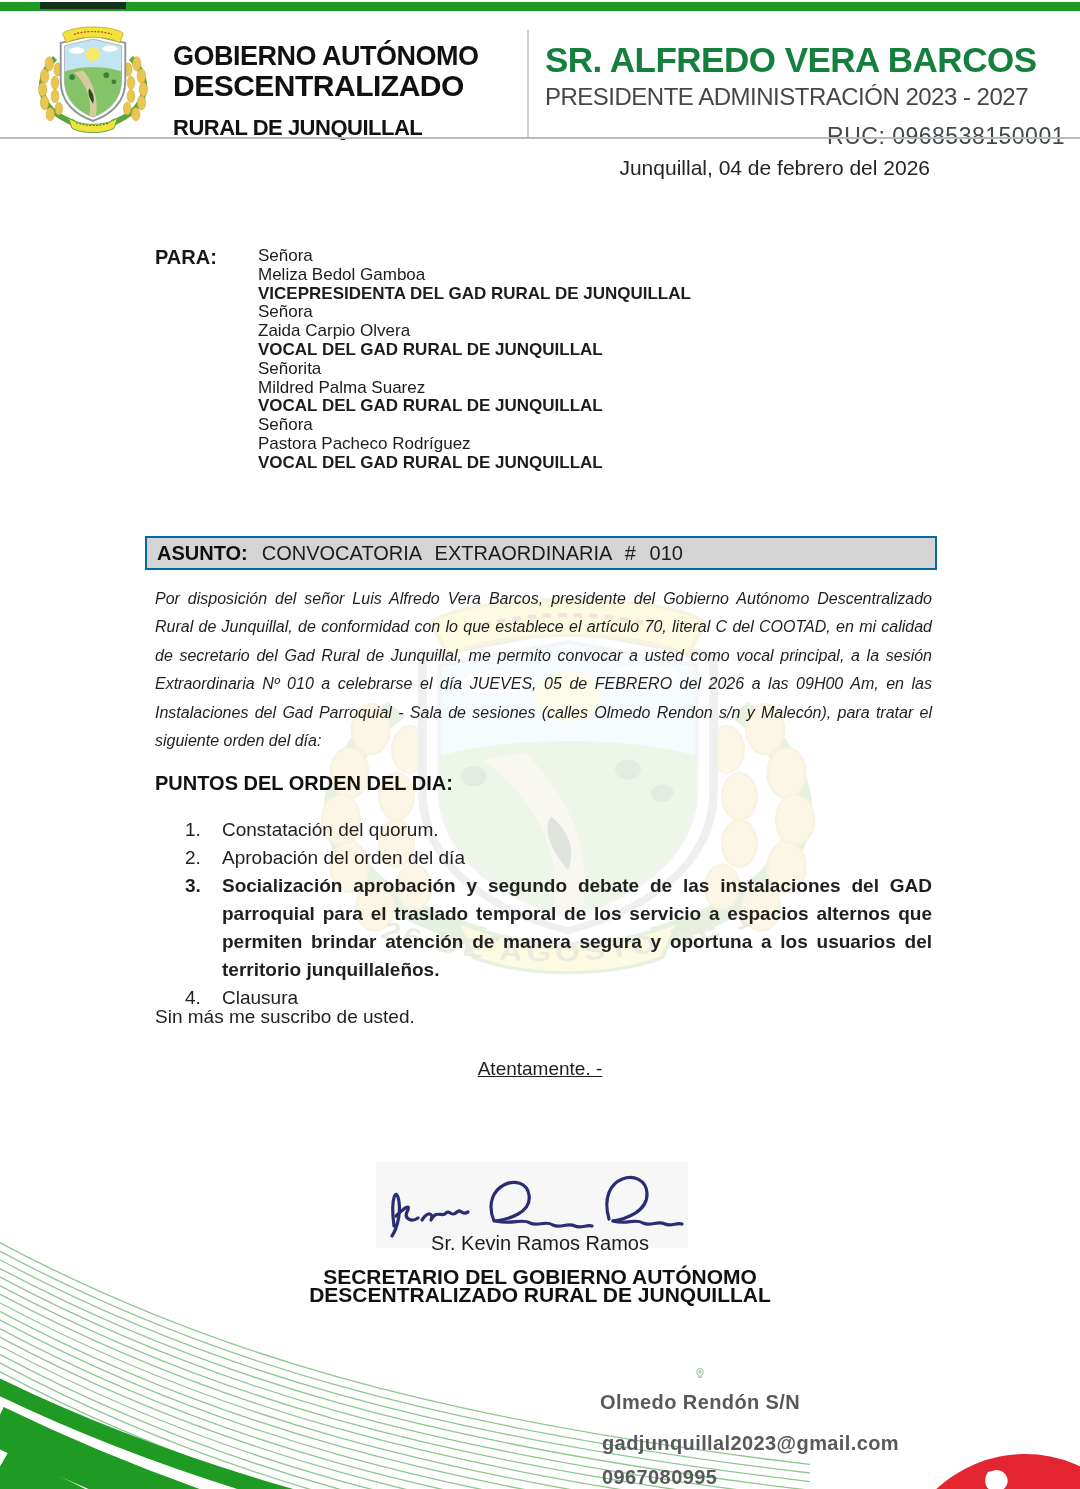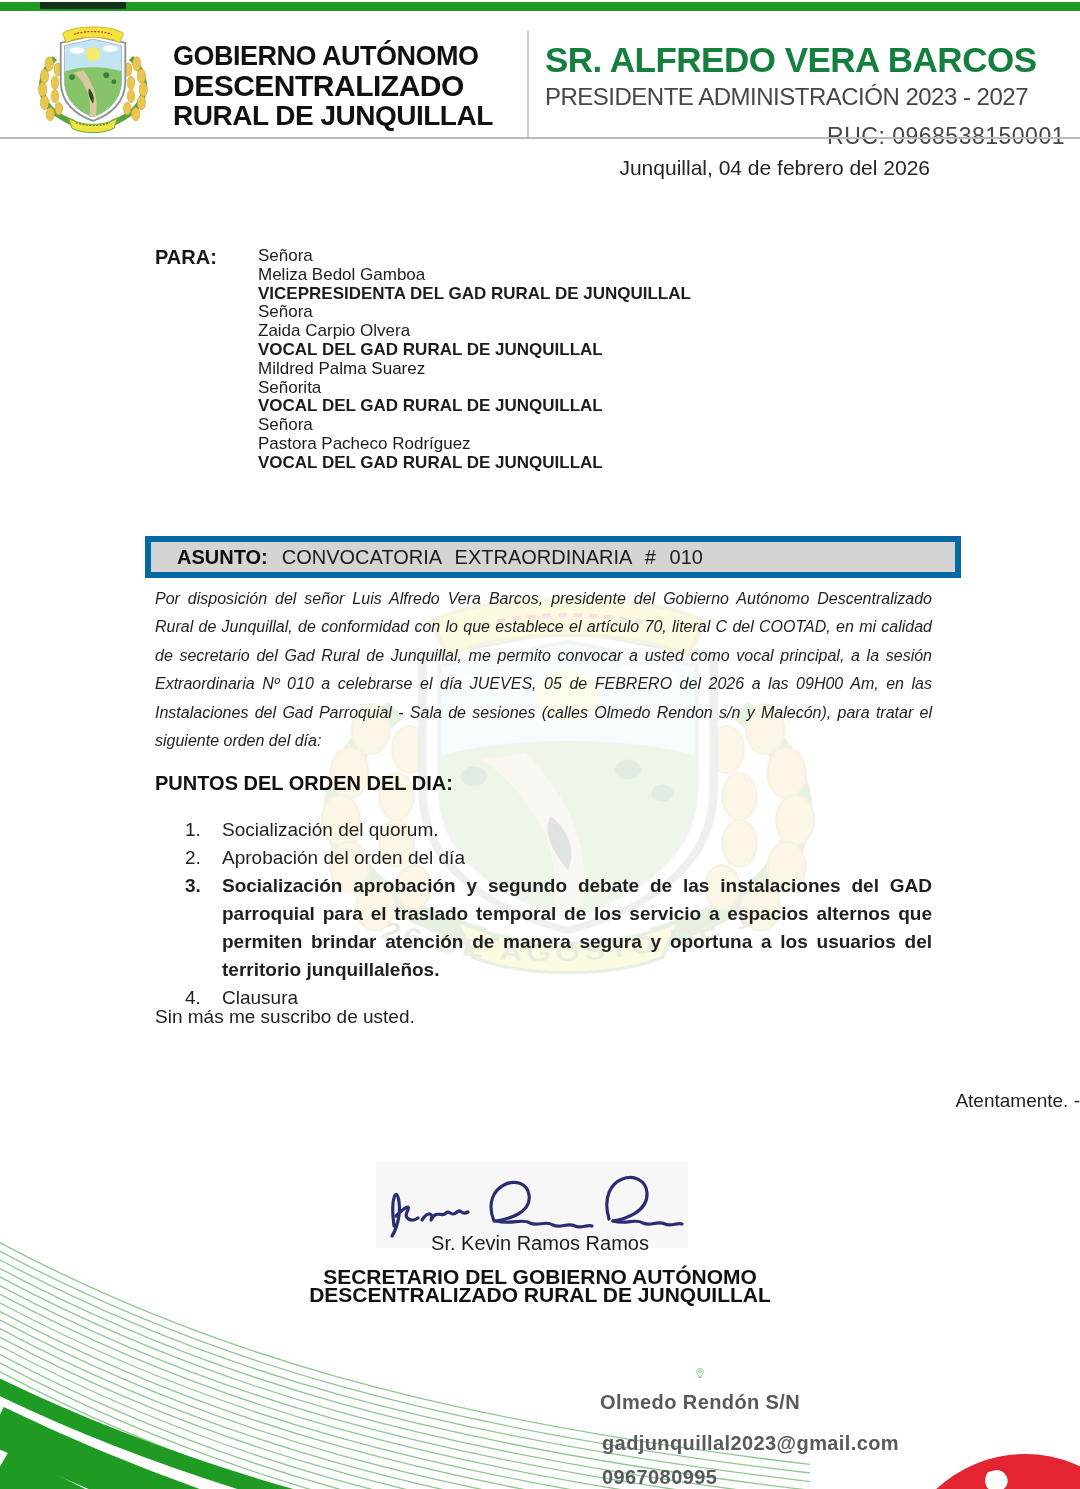--- a/index.html
+++ b/index.html
@@ -6,49 +6,49 @@
   .page{position:relative;width:1080px;height:1489px;background:#fff;overflow:hidden;
         font-family:"Liberation Sans",sans-serif;color:#202020;}
   
   .topbar{position:absolute;left:0;top:2px;width:100%;height:9px;background:#1f9b24;}
   .topbar-dark{position:absolute;left:40px;top:0;width:86px;height:7px;background:#14321a;}
   
   .logo{position:absolute;left:24px;top:22px;width:138px;height:114px;}
   .org{position:absolute;left:173px;top:42px;line-height:1.04;font-weight:bold;color:#111;letter-spacing:-0.5px;}
   .org .l1{font-size:27px;}
   .org .l2{font-size:30px;}
-  .org .l3{font-size:28px;}
+  .org .l3{font-size:22px;margin-top:16px;}
   .hdr-divider{position:absolute;left:527px;top:30px;width:2px;height:107px;background:#cdd2cd;}
   .hdr-right{position:absolute;left:545px;top:40px;width:520px;}
   .pres-name{font-size:35px;font-weight:bold;color:#15803d;letter-spacing:-0.5px;white-space:nowrap;}
   .pres-title{font-size:24px;color:#43474b;margin-top:3px;letter-spacing:-0.5px;white-space:nowrap;}
   .ruc{font-size:23px;color:#43474b;text-align:right;margin-top:12px;letter-spacing:0.5px;}
   .hdr-rule{position:absolute;left:0;top:137px;width:100%;height:2px;background:#b7bcb7;}
   
   .date{position:absolute;top:156px;right:150px;font-size:21px;color:#242424;}
   
   .para-label{position:absolute;left:155px;top:246px;font-size:20px;font-weight:bold;color:#161616;}
   .recipients{position:absolute;left:258px;top:247px;font-size:17px;line-height:18.8px;color:#1c1c1c;}
   .recipients .bold{font-weight:bold;}
   
   .asunto{position:absolute;left:145px;top:536px;width:778px;height:30px;background:#d4d4d4;
-          border:6px solid #0369a1;font-size:20px;line-height:30px;padding-left:26px;white-space:nowrap;}
+          border:2px solid #0369a1;font-size:20px;line-height:30px;padding-left:10px;white-space:nowrap;}
   .asunto .lbl{font-weight:bold;color:#0e0e0e;margin-right:14px;}
   .asunto .val{color:#1c1c1c;word-spacing:8px;}
   
   .body-par{position:absolute;left:155px;top:585px;width:777px;font-size:16px;line-height:28.4px;
             text-align:justify;color:#1f1f1f;margin:0;font-style:italic;}
   .agenda-title{position:absolute;left:155px;top:772px;font-size:20px;font-weight:bold;color:#111;}
   .agenda{position:absolute;left:185px;top:816px;width:747px;font-size:19px;line-height:28px;color:#1f1f1f;}
   .ag-row{display:flex;}
   .ag-num{width:37px;flex:0 0 37px;}
   .ag-text{flex:1;text-align:justify;}
   .ag-row.bold{font-weight:bold;}
   .closing{position:absolute;left:155px;top:1006px;font-size:19px;color:#1f1f1f;}
-  .salutation{position:absolute;left:0;top:1090px;width:100%;text-align:right;font-size:19px;color:#1f1f1f;}
+  .salutation{position:absolute;left:0;top:1058px;width:100%;text-align:center;font-size:19px;color:#1f1f1f;text-decoration:underline;}
   
   .sig-box{position:absolute;left:376px;top:1162px;width:312px;height:86px;background:#f7f7f7;}
   .signer-name{position:absolute;left:0;top:1232px;width:100%;text-align:center;font-size:20px;color:#1c1c1c;}
   .signer-t1{position:absolute;left:0;top:1257px;width:100%;text-align:center;font-size:21px;font-weight:bold;color:#111;margin-top:8px;}
   .signer-t2{position:absolute;left:0;top:1283px;width:100%;text-align:center;font-size:21px;font-weight:bold;color:#111;}
   
   .contact{position:absolute;display:flex;align-items:center;gap:13px;color:#58595b;
            font-size:20px;font-weight:bold;letter-spacing:0.4px;white-space:nowrap;flex-direction:column;}
   .c1{left:600px;top:1368px;height:46px;}
   .c2{left:602px;top:1419px;height:36px;}
@@ -149,39 +149,39 @@
   <div class="date">Junquillal, 04 de febrero del 2026</div>
 
   <div class="para-label">PARA:</div>
   <div class="recipients">
     <div>Señora</div>
     <div>Meliza Bedol Gamboa</div>
     <div class="bold">VICEPRESIDENTA DEL GAD RURAL DE JUNQUILLAL</div>
     <div>Señora</div>
     <div>Zaida Carpio Olvera</div>
     <div class="bold">VOCAL DEL GAD RURAL DE JUNQUILLAL</div>
+    <div>Señorita</div>
     <div>Mildred Palma Suarez</div>
-    <div>Señorita</div>
     <div class="bold">VOCAL DEL GAD RURAL DE JUNQUILLAL</div>
     <div>Señora</div>
     <div>Pastora Pacheco Rodríguez</div>
     <div class="bold">VOCAL DEL GAD RURAL DE JUNQUILLAL</div>
   </div>
 
   <div class="asunto">
     <span class="lbl">ASUNTO:</span><span class="val">CONVOCATORIA EXTRAORDINARIA # 010</span>
   </div>
 
   <p class="body-par">Por disposición del señor Luis Alfredo Vera Barcos, presidente del Gobierno Autónomo Descentralizado Rural de Junquillal, de conformidad con lo que establece el artículo 70, literal C del COOTAD, en mi calidad de secretario del Gad Rural de Junquillal, me permito convocar a usted como vocal principal, a la sesión Extraordinaria Nº 010 a celebrarse el día JUEVES, 05 de FEBRERO del 2026 a las 09H00 Am, en las Instalaciones del Gad Parroquial - Sala de sesiones (calles Olmedo Rendon s/n y Malecón),  para tratar el siguiente orden del día:</p>
 
   <div class="agenda-title">PUNTOS DEL ORDEN DEL DIA:</div>
   <div class="agenda">
     <div class="ag-row">
       <span class="ag-num">1.</span>
-      <div class="ag-text">Socialización del quorum.</div>
+      <div class="ag-text">Constatación del quorum.</div>
     </div>
     <div class="ag-row">
       <span class="ag-num">2.</span>
       <div class="ag-text">Aprobación del orden del día</div>
     </div>
     <div class="ag-row bold">
       <span class="ag-num">3.</span>
       <div class="ag-text">Socialización aprobación y segundo debate de las instalaciones del GAD parroquial para el traslado temporal de los servicio a espacios alternos que permiten brindar atención de manera segura y oportuna a los usuarios del territorio junquillaleños.</div>
     </div>
     <div class="ag-row">

